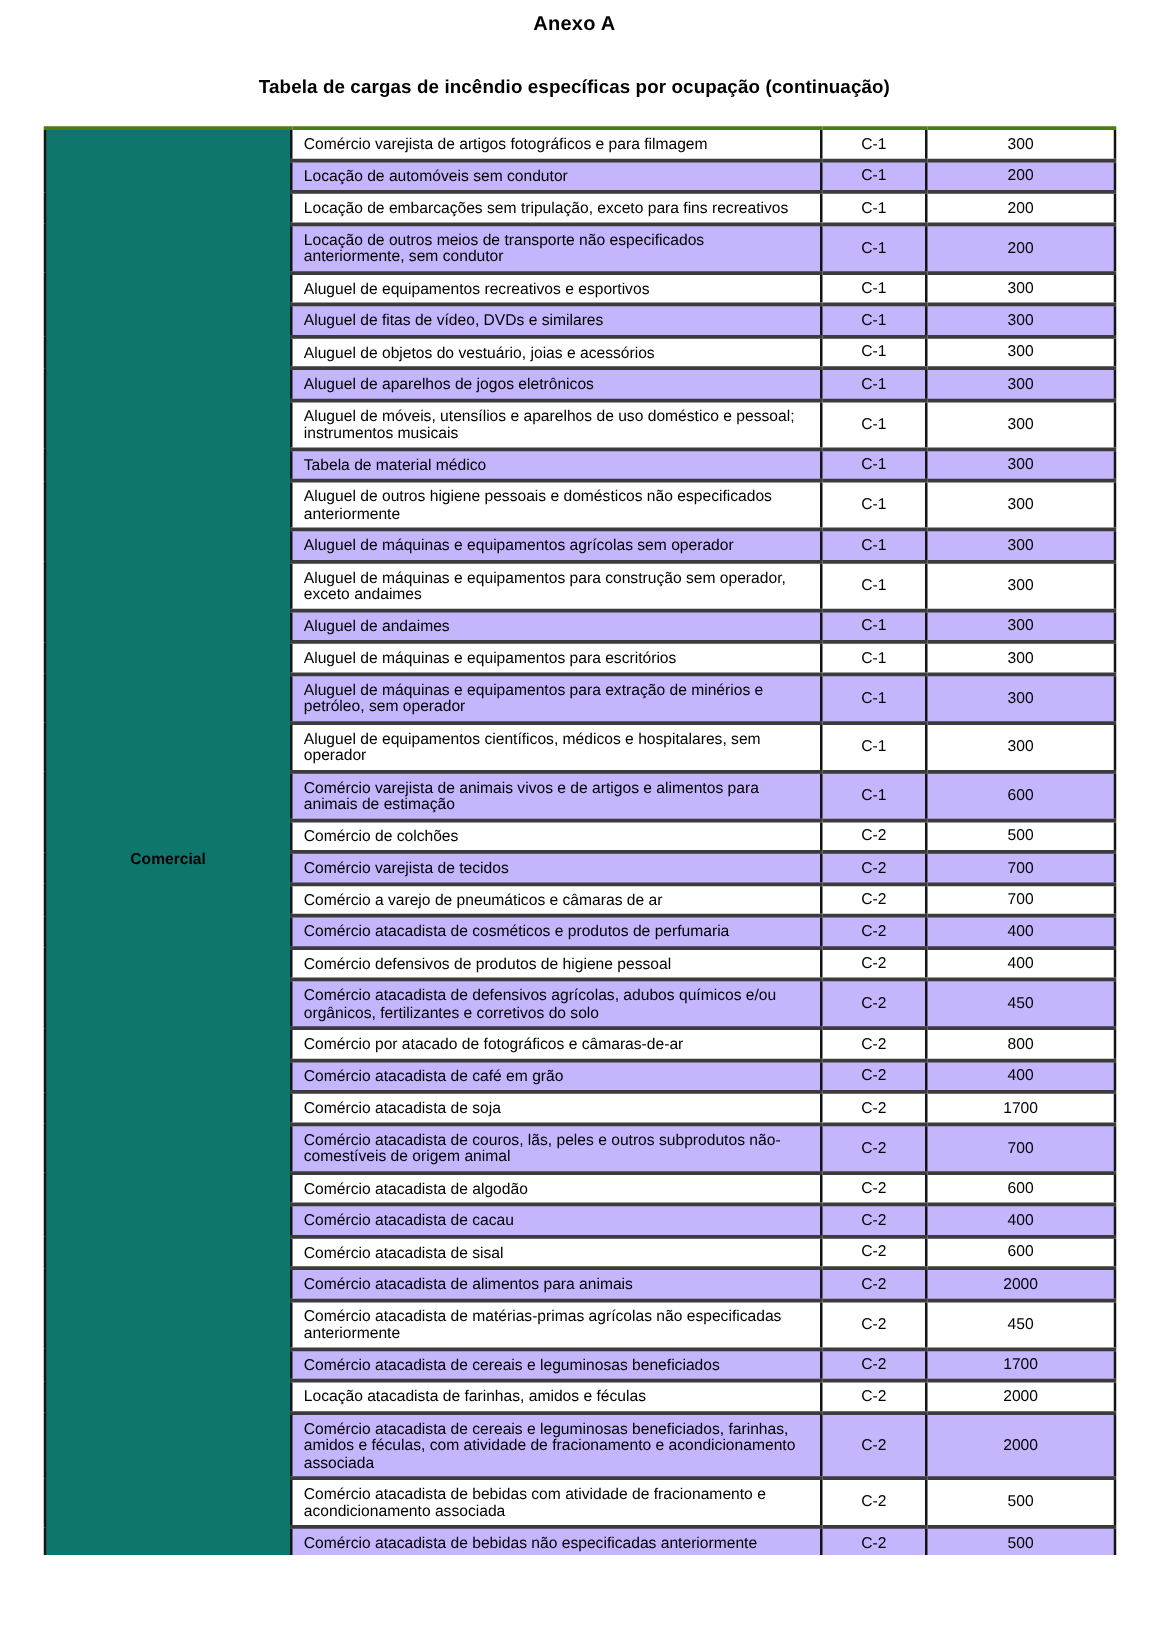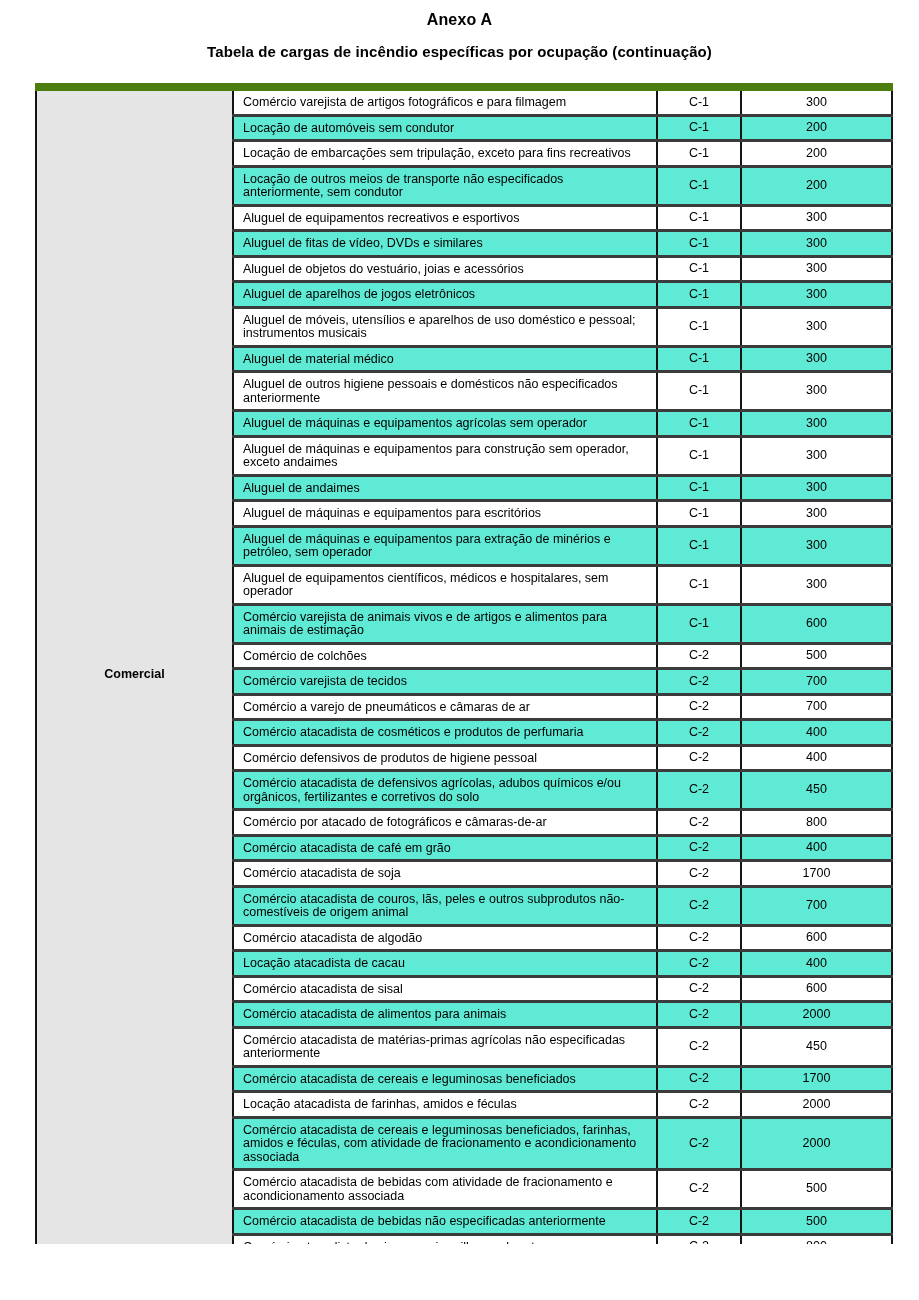--- a/index.html
+++ b/index.html
@@ -20,21 +20,21 @@
     text-align: center;
     font-weight: bold;
     font-size: 16px;
     padding-top: 11px;
     letter-spacing: 0.2px;
   }
   .doc-subtitle {
     text-align: center;
     font-weight: bold;
     font-size: 15px;
-    margin-top: 14px;
+    margin-top: 32px;
     letter-spacing: 0.1px;
   }
   .table-wrap {
     margin: 23px 0 0 35px;
     width: 856px;
   }
   table.fire-table {
     border-collapse: collapse;
     table-layout: fixed;
     width: 856px;
@@ -48,40 +48,40 @@
     border: 2px solid #141414;
   }
   table.fire-table td {
     border-left: 2px solid #141414;
     border-top: 3px solid #3b3b3b;
     font-size: 12.5px;
     line-height: 13.5px;
     vertical-align: middle;
   }
   table.fire-table tr:first-child td {
-    border-top: 8px solid #4d7c0f;
+    border-top: 3px solid #4d7c0f;
     margin-top: 32px;
   }
   td.category {
-    background: #e5e5e5;
+    background: #0f766e;
     font-weight: bold;
     text-align: center;
     font-size: 13px;
     border-left: none;
   }
   td.desc {
     text-align: left;
     padding: 5px 9px 4px 9px;
   }
   td.code, td.value {
     text-align: center;
     padding: 4px 4px;
   }
   tr.plain td.desc, tr.plain td.code, tr.plain td.value { background: #ffffff; }
-  tr.alt td.desc,   tr.alt td.code,   tr.alt td.value   { background: #5eead4; }
+  tr.alt td.desc,   tr.alt td.code,   tr.alt td.value   { background: #c4b5fd; }
 
   .cat-tail {
     margin-left: 35px;
     width: 197px;
     height: 6px;
     background: #c7bd96;
     border-left: 1px solid #8a8a8a;
     border-right: 2px solid #141414;
     box-sizing: border-box;
   }
@@ -144,21 +144,21 @@
     <td class="desc">Aluguel de aparelhos de jogos eletrônicos</td>
     <td class="code">C-1</td>
     <td class="value">300</td>
   </tr>
           <tr class="plain">
     <td class="desc">Aluguel de móveis, utensílios e aparelhos de uso doméstico e pessoal; instrumentos musicais</td>
     <td class="code">C-1</td>
     <td class="value">300</td>
   </tr>
           <tr class="alt">
-    <td class="desc">Aluguel de material médico</td>
+    <td class="desc">Tabela de material médico</td>
     <td class="code">C-1</td>
     <td class="value">300</td>
   </tr>
           <tr class="plain">
     <td class="desc">Aluguel de outros higiene pessoais e domésticos não especificados anteriormente</td>
     <td class="code">C-1</td>
     <td class="value">300</td>
   </tr>
           <tr class="alt">
     <td class="desc">Aluguel de máquinas e equipamentos agrícolas sem operador</td>
@@ -244,21 +244,21 @@
     <td class="desc">Comércio atacadista de couros, lãs, peles e outros subprodutos não-comestíveis de origem animal</td>
     <td class="code">C-2</td>
     <td class="value">700</td>
   </tr>
           <tr class="plain">
     <td class="desc">Comércio atacadista de algodão</td>
     <td class="code">C-2</td>
     <td class="value">600</td>
   </tr>
           <tr class="alt">
-    <td class="desc">Locação atacadista de cacau</td>
+    <td class="desc">Comércio atacadista de cacau</td>
     <td class="code">C-2</td>
     <td class="value">400</td>
   </tr>
           <tr class="plain">
     <td class="desc">Comércio atacadista de sisal</td>
     <td class="code">C-2</td>
     <td class="value">600</td>
   </tr>
           <tr class="alt">
     <td class="desc">Comércio atacadista de alimentos para animais</td>

